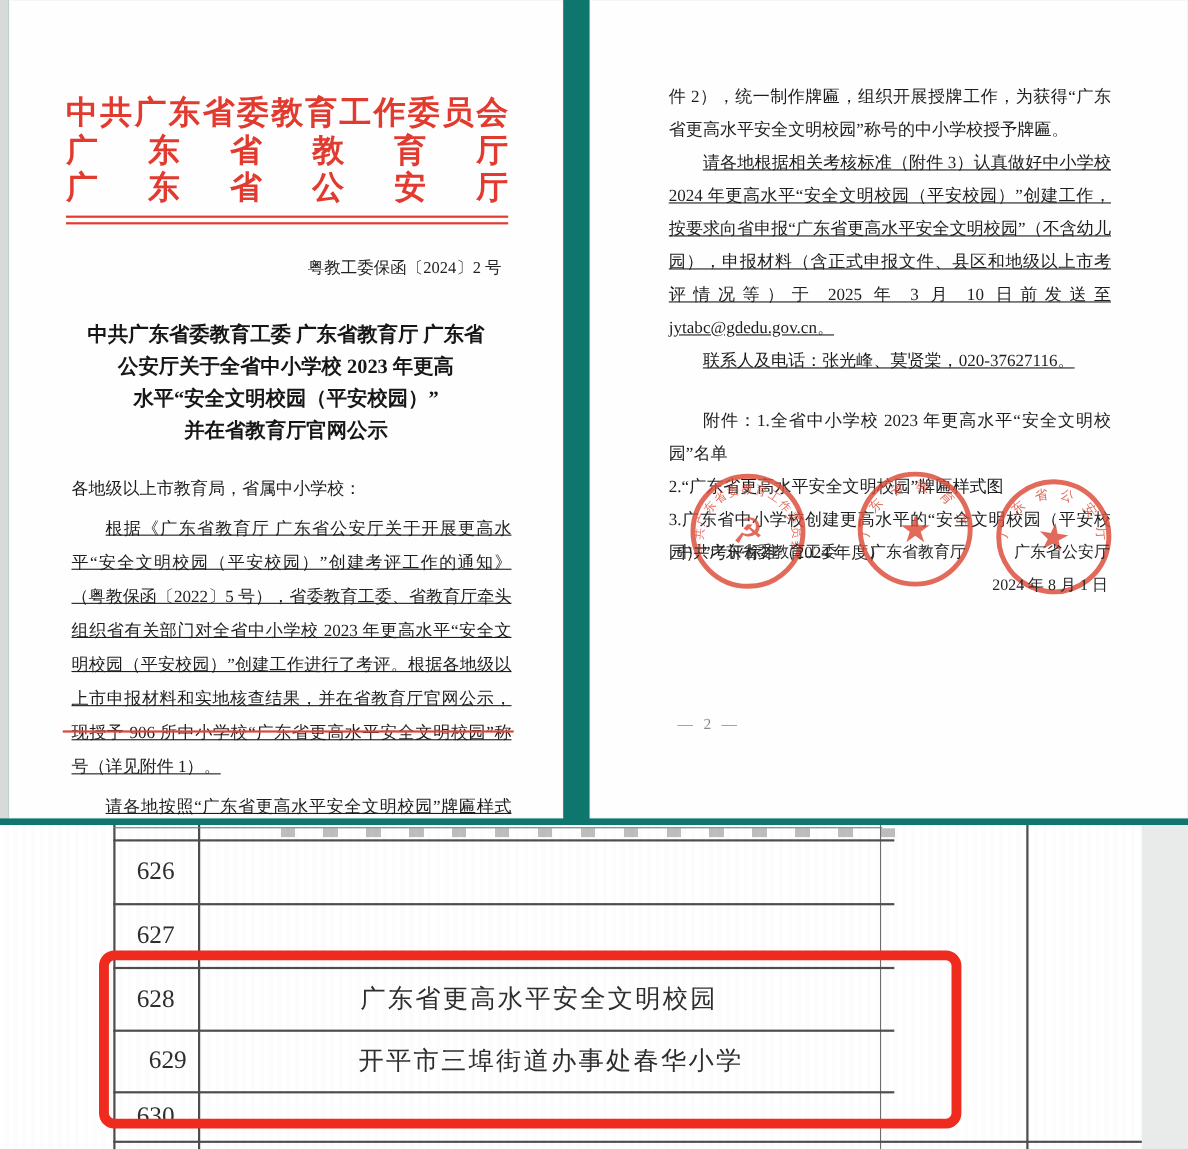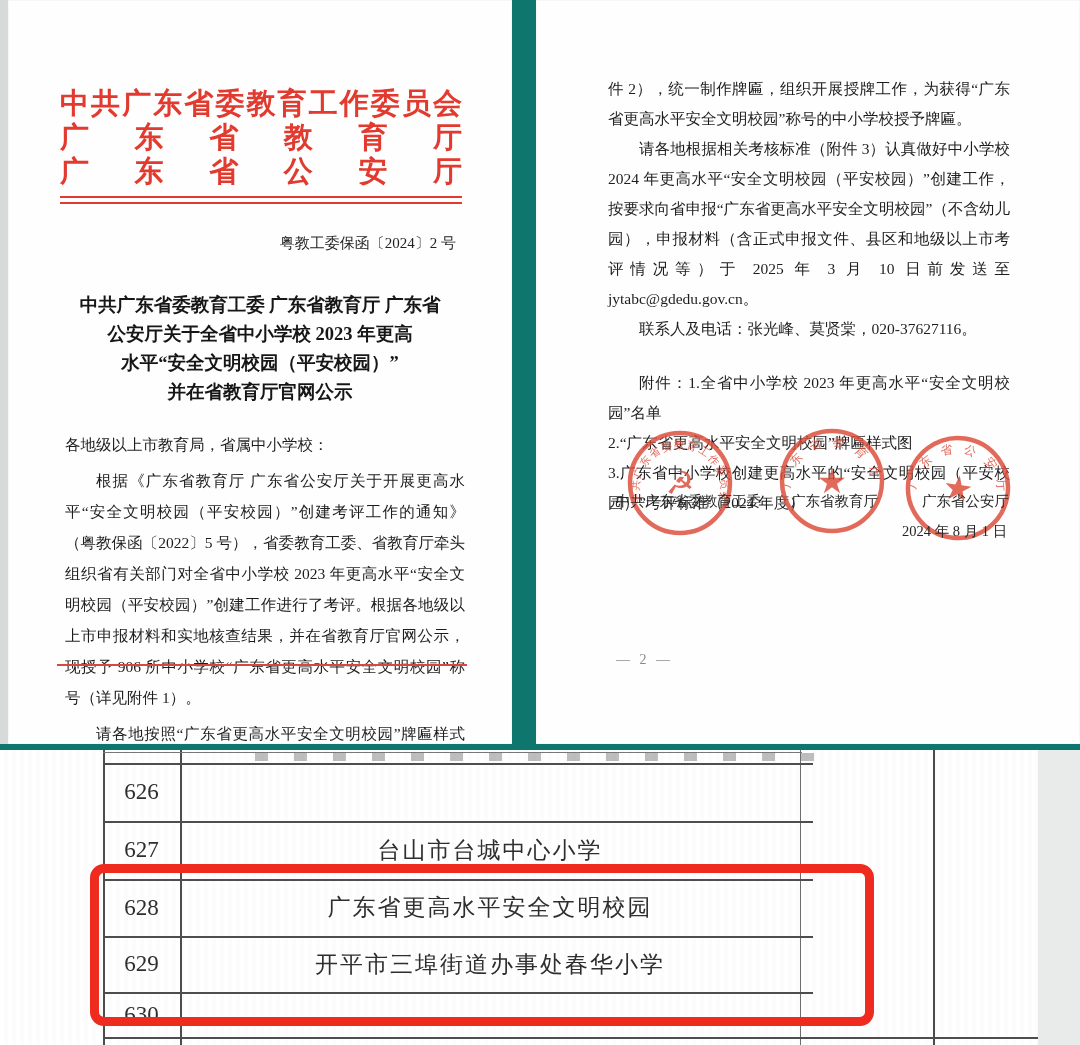--- a/index.html
+++ b/index.html
@@ -19,21 +19,21 @@
               font-size:29px;line-height:34px;}
   .jline{text-align:justify;text-align-last:justify;}
   .red-rule{margin:8px 50px 0 52px;height:4px;border-top:2px solid #e23a2e;
             border-bottom:2px solid #e23a2e;}
   .doc-number{margin:30px 56px 0 0;text-align:right;font-size:15px;color:#222;}
   .doc-title{margin:38px 28px 0;text-align:center;font-weight:bold;font-size:18.5px;
              line-height:29px;color:#161616;}
   .body-text{margin:22px 42px 0 52px;font-size:15.5px;line-height:31px;
              text-align:justify;color:#1d1d1d;}
   .body-text p{margin:5px;}
-  .ind{text-indent:2em;}
+  .ind{text-indent:2em;text-decoration:underline;}
   .red-footer-line{position:absolute;left:49px;right:45px;top:664px;
                    border-top:2.5px solid #d8493d;}
 
   
   .rp-content{padding:74px 70px 0 72px;font-size:15.5px;line-height:30px;
               color:#1d1d1d;text-align:justify;}
   .rp-content p{margin:0;}
   .attachments{margin-top:24px;}
   .att-first{text-indent:2em;}
   .att-follow{margin-left:4.9em;}
@@ -62,21 +62,21 @@
   .h0{top:2px;width:699px;height:1px;background:#777;}
   .h1{top:13px;} .h2{top:71px;} .h3{top:129px;} .h4{top:186px;} .h5{top:242px;}
   .h6{top:287px;width:935px;}
   .fragments{position:absolute;left:255px;top:3px;width:570px;height:8px;opacity:.45;
     background:repeating-linear-gradient(90deg,rgba(50,50,50,.7) 0 13px,transparent 13px 39px);}
   .cell-no{position:absolute;left:103px;width:77px;display:flex;align-items:center;
            justify-content:center;font-size:23px;color:#2e2e2e;}
   .cell-name{position:absolute;left:180px;width:620px;display:flex;align-items:center;
              justify-content:center;font-size:23px;color:#2e2e2e;letter-spacing:2px;}
   .r1{top:13px;height:58px;} .r2{top:71px;height:58px;} .r3{top:129px;height:57px;}
-  .r4{top:186px;height:56px;} .r5{top:242px;height:45px;}
+  .r4{top:186px;height:56px;margin-left:11px;} .r5{top:242px;height:45px;}
   .red-box{position:absolute;left:90px;top:114px;width:766px;height:144px;
            border:9px solid #ee2b1e;border-radius:14px;}
 </style>
 </head>
 <body>
 
 <div id="screen">
 
   <div class="top-section">
     <div class="left-strip"></div>
@@ -161,21 +161,20 @@
     <div class="hline h1"></div>
     <div class="hline h2"></div>
     <div class="hline h3"></div>
     <div class="hline h4"></div>
     <div class="hline h5"></div>
     <div class="hline h6"></div>
     <div class="fragments"></div>
 
     <div class="cell-no r1">626</div>
     <div class="cell-no r2">627</div>
-    <div class="cell-name r2">台山市台城中心小学</div>
     <div class="cell-no r3">628</div>
     <div class="cell-name r3">广东省更高水平安全文明校园</div>
     <div class="cell-no r4">629</div>
     <div class="cell-name r4">开平市三埠街道办事处春华小学</div>
     <div class="cell-no r5">630</div>
 
     <div class="red-box"></div>
   </div>
 
 </div>

